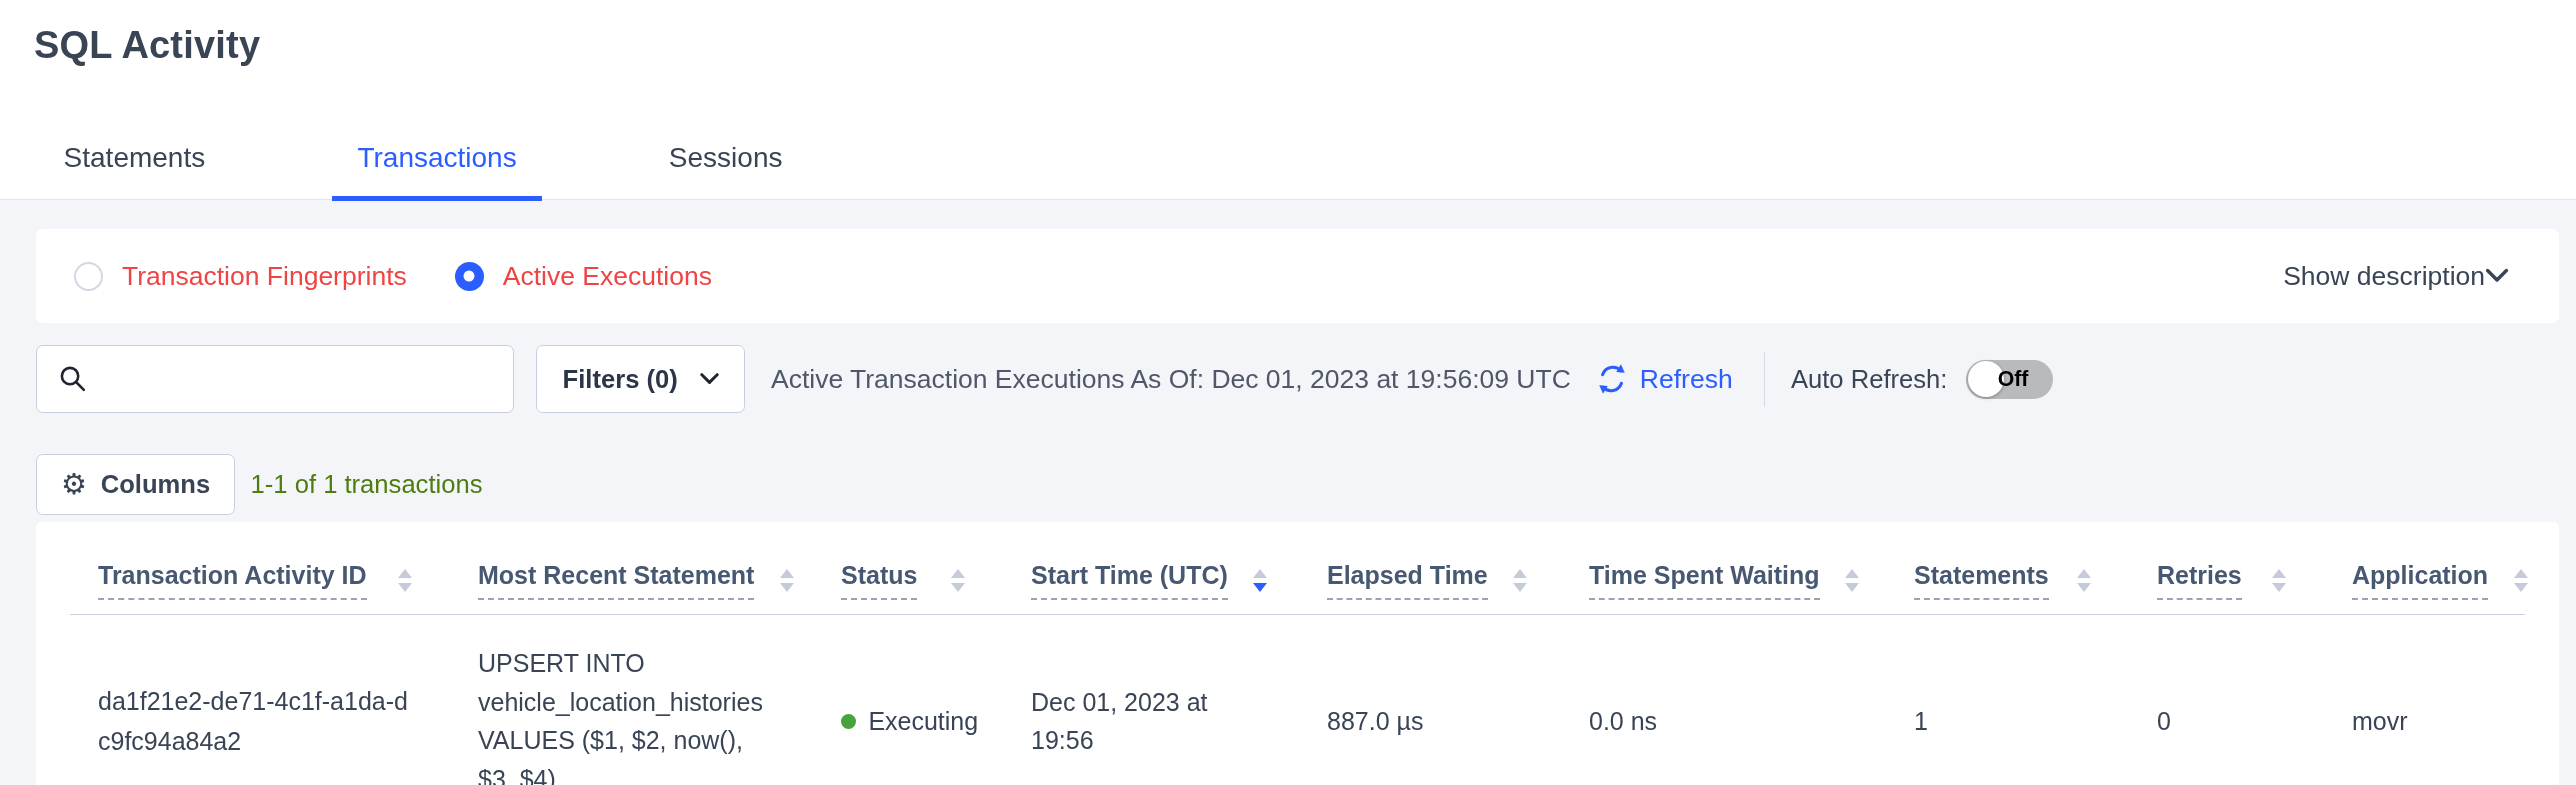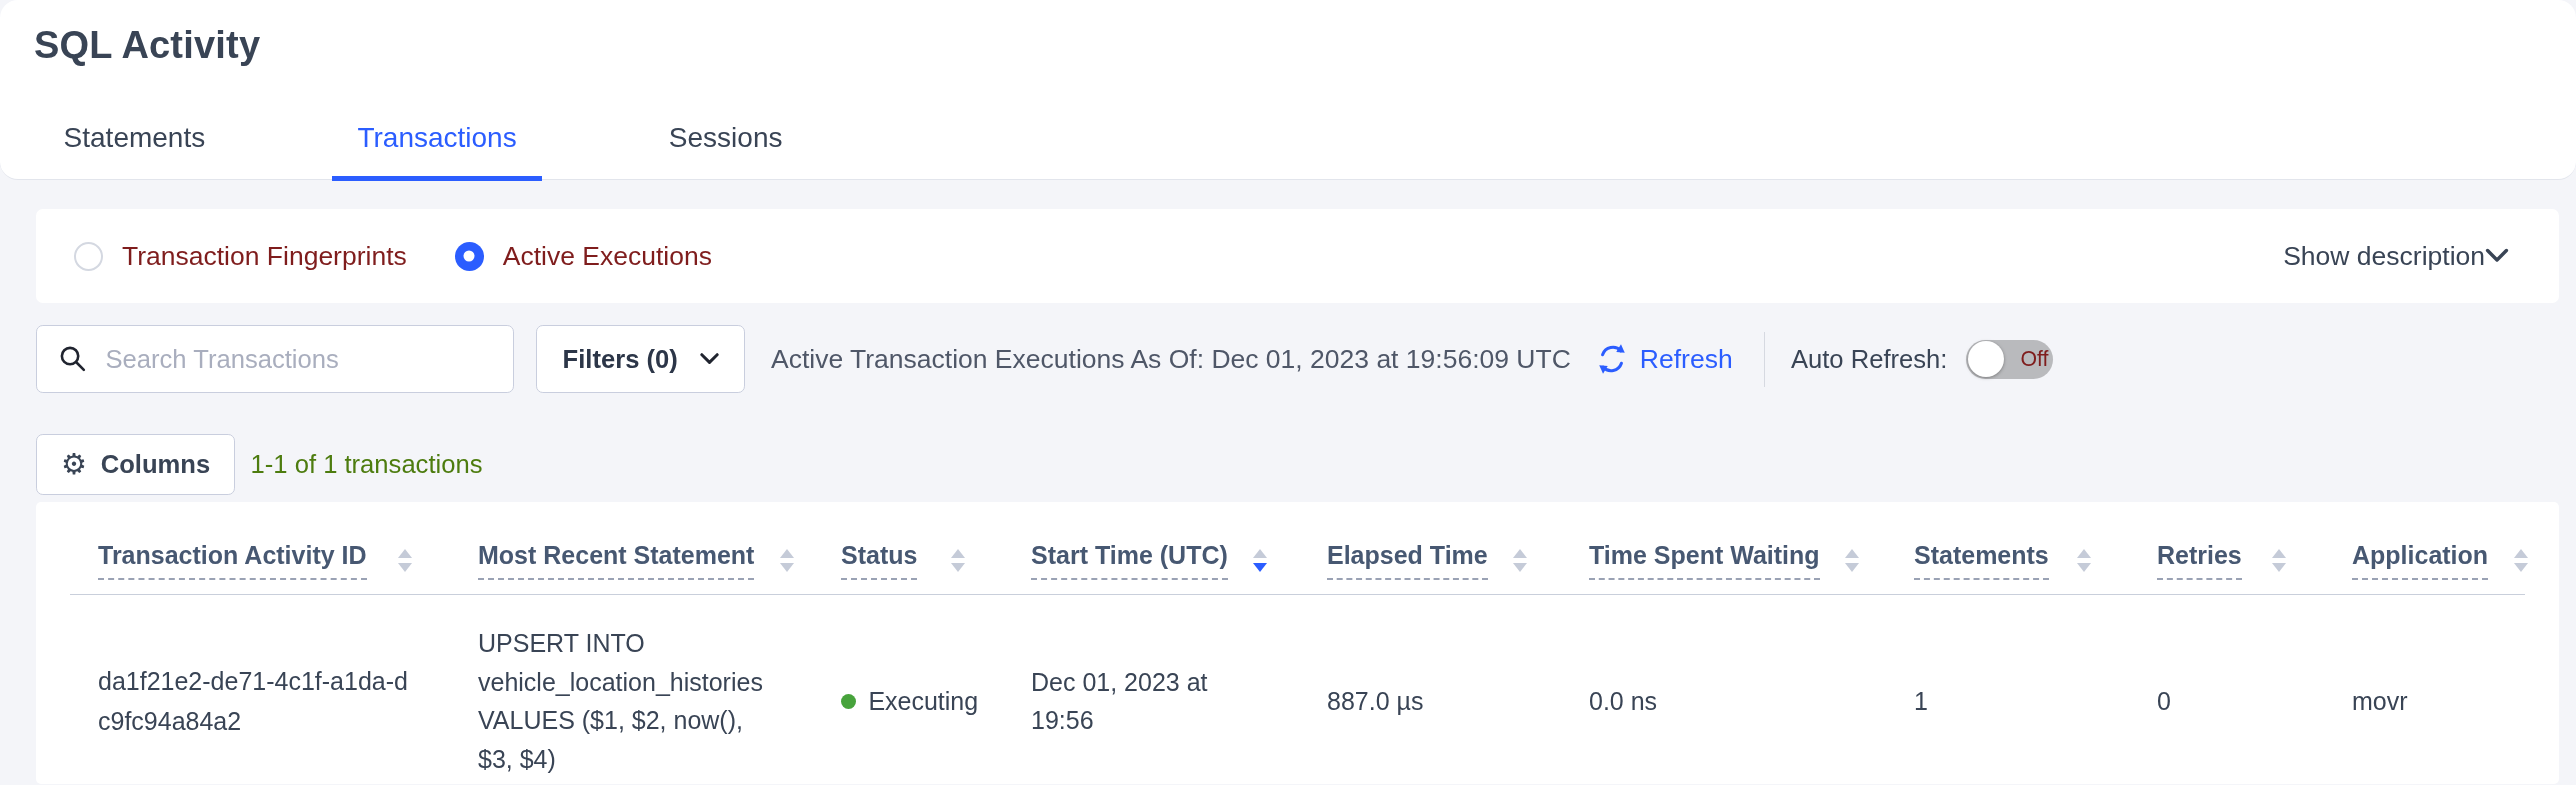--- a/index.html
+++ b/index.html
@@ -6,24 +6,23 @@
   html,body { width:2576px; height:785px; overflow:hidden; }
   body {
     font-family:"Liberation Sans","DejaVu Sans",sans-serif;
     background:#f4f5f9;
     color:#394455;
   }
 
   
   .page-header {
     background:#ffffff;
-    height:180px;
+    height:200px;
     border-bottom:1.7px solid #e2e5ec;
     position:relative;
-    border-radius:18px;
   }
   .page-title {
     font-size:38px; font-weight:700; color:#394455;
     padding:24px 0 0 34px; letter-spacing:0.2px;
   }
   .tabs {
     position:absolute; bottom:-1.7px; left:38px;
     display:flex; gap:101px;
   }
   .tab {
@@ -41,21 +40,21 @@
   .radio-opt { display:flex; align-items:center; margin-right:48px; cursor:pointer; }
   .radio-circle {
     width:29px; height:29px; border-radius:50%;
     border:2.6px solid #d4d8e1; background:#fff; margin-right:19px; position:relative;
   }
   .radio-circle.selected { border:none; background:#2b5dff; }
   .radio-circle.selected::after {
     content:""; position:absolute; width:11px; height:11px; border-radius:50%;
     background:#ffffff; left:50%; top:50%; transform:translate(-50%,-50%);
   }
-  .radio-label { font-size:26.5px; color:#7f1d1d; }
+  .radio-label { font-size:26.5px; color:#ef4444; }
   .show-desc {
     margin-left:auto; display:flex; align-items:center; 
     font-size:26.5px; color:#394455; cursor:pointer;
   }
 
   
   .toolbar {
     margin:22px 17px 0 36px; height:68px;
     display:flex; align-items:center;
   }
@@ -83,22 +82,22 @@
   .auto-refresh-label { font-size:25.6px; color:#394455; white-space:nowrap; }
   .toggle {
     margin-left:19px; width:87px; height:39px; border-radius:19.6px;
     background:#b9babd; position:relative; cursor:pointer; flex:none;
   }
   .toggle-knob {
     position:absolute; left:1.7px; top:1.7px; width:36px; height:36px; border-radius:50%;
     background:#fff; box-shadow:0 0.9px 3.4px rgba(0,0,0,.35);
   }
   .toggle-state {
-    position:absolute; right:5px; top:50%; transform:translateY(-50%);
-    color:#7f1d1d; font-size:21.3px; font-weight:400;
+    position:absolute; right:25px; top:50%; transform:translateY(-50%);
+    color:#000000; font-size:21.3px; font-weight:700;
   }
 
   
   .table-controls { margin:41px 17px 0 36px; display:flex; align-items:center; }
   .columns-btn {
     height:61px; padding:0 24px; background:#fff;
     border:1.7px solid #c9cede; border-radius:6.8px;
     display:flex; align-items:center; gap:13.7px; cursor:pointer;
     font-size:25.6px; font-weight:700; color:#394455;
   }
@@ -175,21 +174,20 @@
 </div>
 
 <div class="toolbar">
   <div class="search-box">
     <span>
       <svg width="31" height="31" viewBox="0 0 36 36">
           <circle cx="14" cy="14" r="9.5" fill="none" stroke="#20242f" stroke-width="3"></circle>
           <line x1="21.5" y1="21.5" x2="30" y2="30" stroke="#20242f" stroke-width="3" stroke-linecap="round"></line>
         </svg>
     </span>
-    <input type="text" placeholder="Search Transactions" style="">
   </div>
 
   <div class="filters-btn">
     <span>Filters (0)</span>
     <span>
       <svg width="19" height="12.8" viewBox="0 0 22 15">
           <polyline points="2,2 11,11 20,2" fill="none" stroke="#20242f" stroke-width="3.5" stroke-linecap="round" stroke-linejoin="round"></polyline>
         </svg>
     </span>
   </div>

